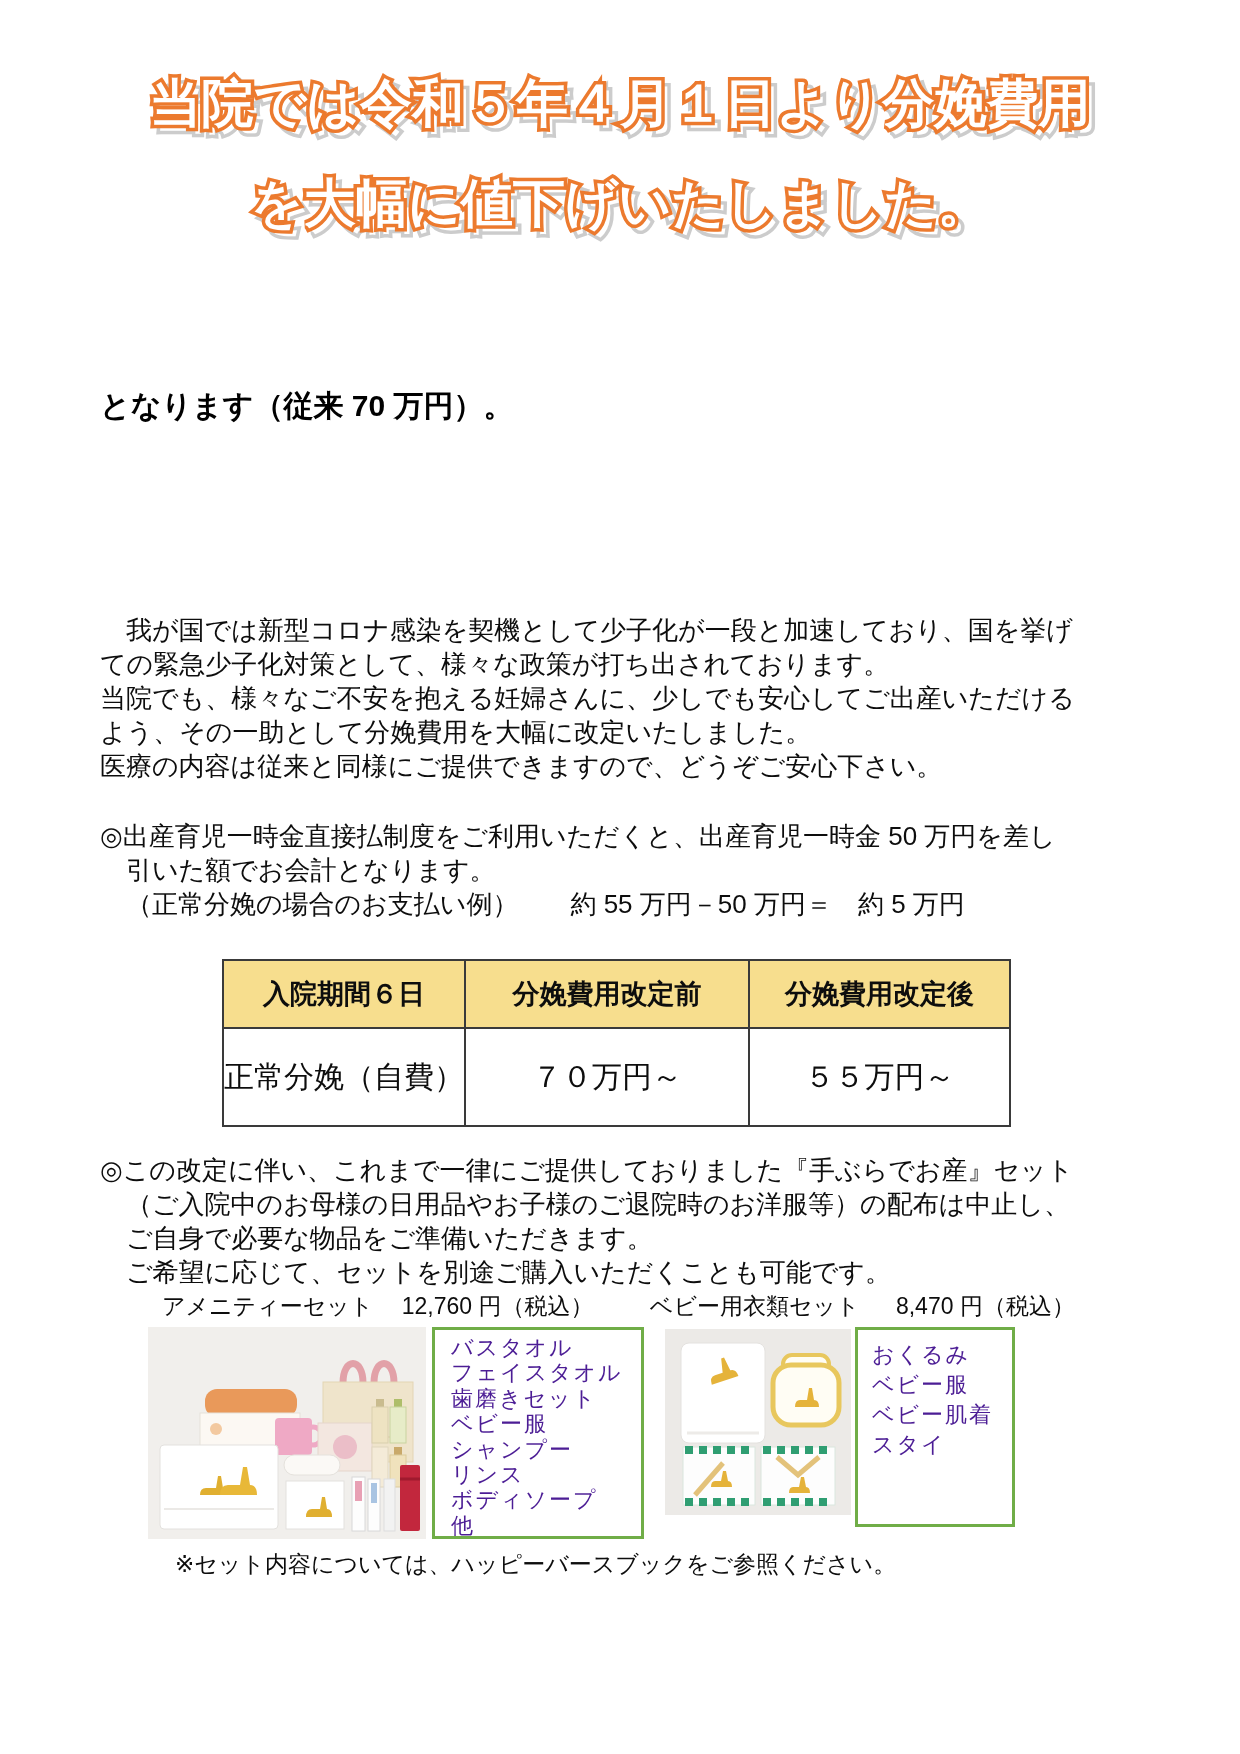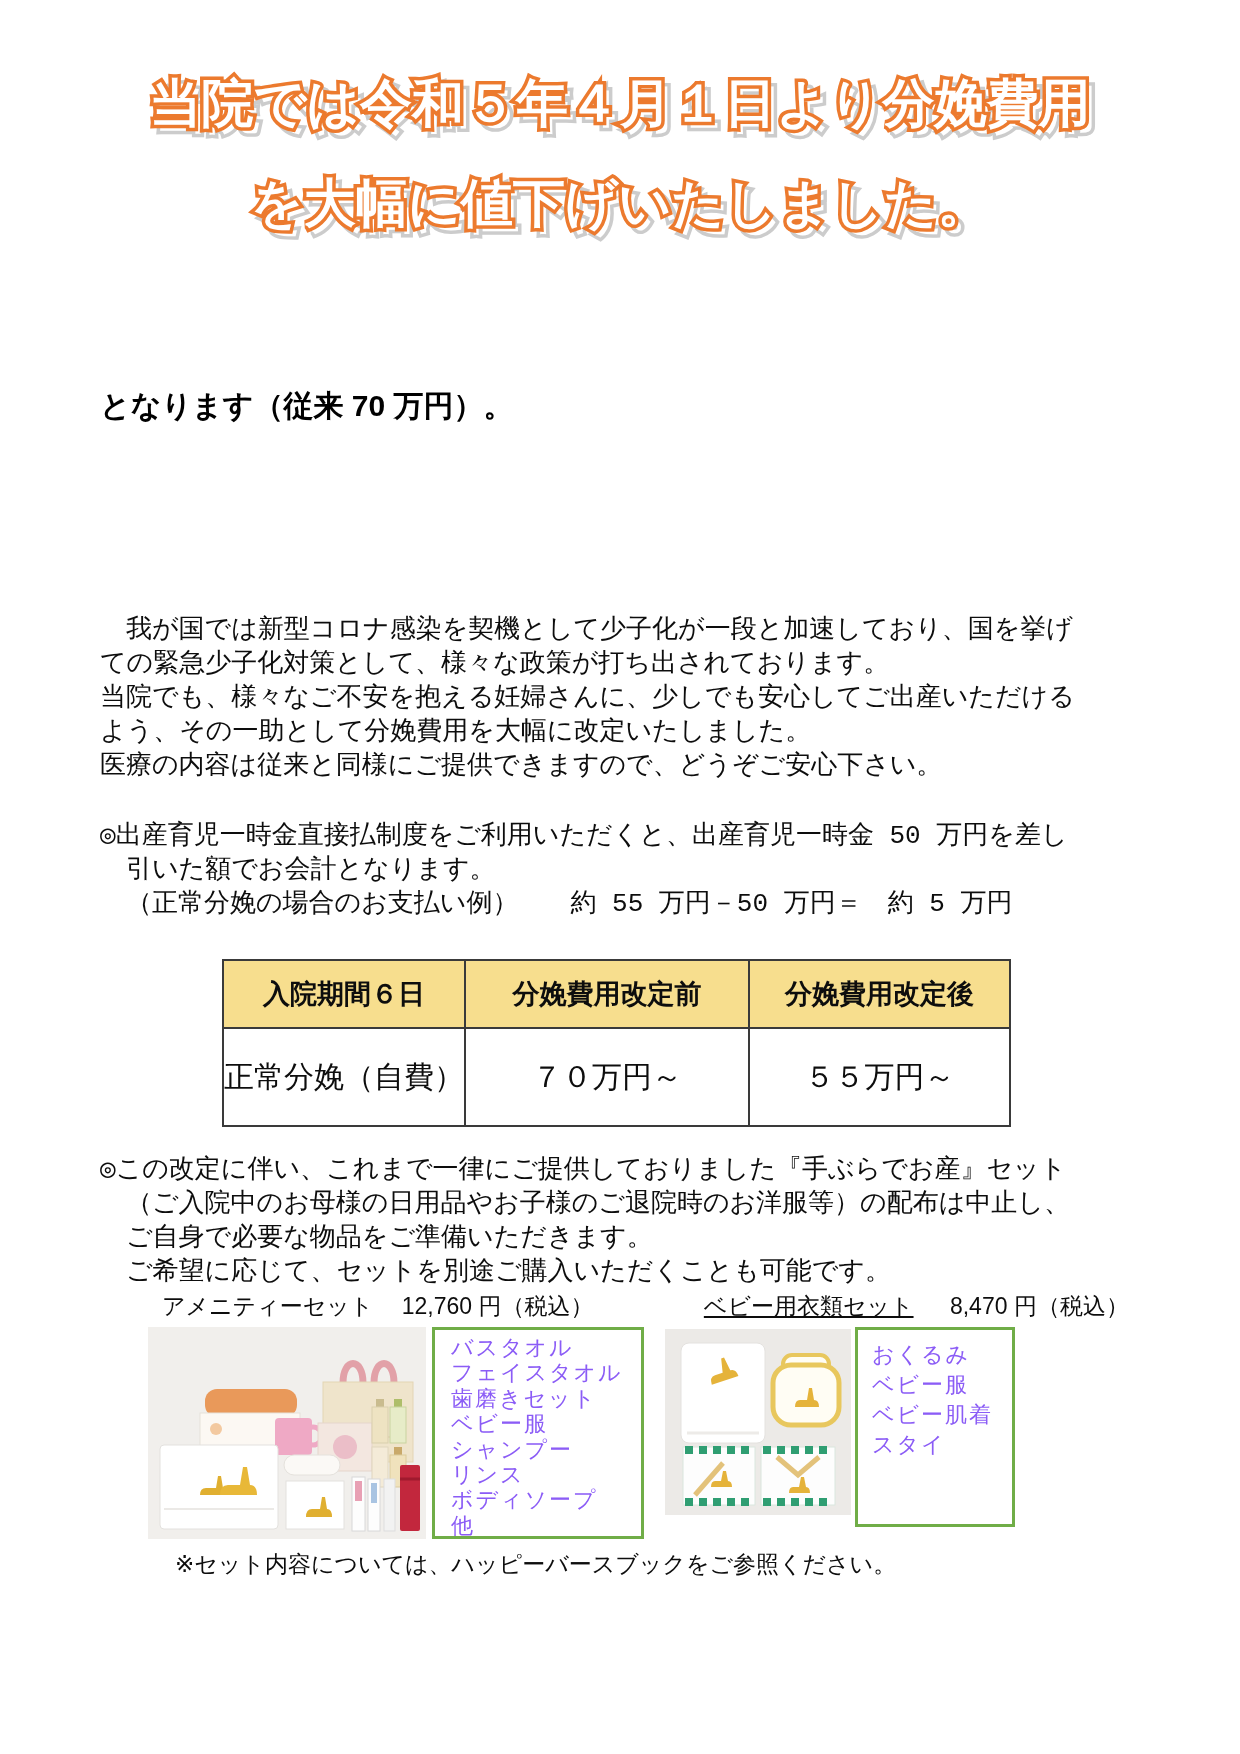--- a/index.html
+++ b/index.html
@@ -9,40 +9,40 @@
     margin:0 auto;
     background:#ffffff;
     box-sizing:border-box;
     padding:55px 100px 0 100px;
     font-family:"Liberation Sans","DejaVu Sans",sans-serif;
     color:#0d0d0d;
     overflow:hidden;
   }
   .title-svg{display:block;margin:0 auto;}
   .subtitle{margin-top:14px;font-size:30px;font-weight:bold;line-height:58px;color:#000;white-space:pre-wrap;}
-  .body-text{font-size:26px;line-height:34px;font-family:Liberation Mono, monospace;}
+  .body-text{font-size:26px;line-height:34px;}
   .body-text .line{white-space:pre-wrap;}
   .intro{margin-top:62px;}
   .b1{margin-top:36px;}
   .price-table{border-collapse:collapse;margin:38px 0 0 122px;table-layout:fixed;}
   .price-table th,.price-table td{border:2px solid #3a3a3a;text-align:center;padding:0;}
   .price-table th{background:#F7DE8E;font-size:27px;font-weight:bold;height:66px;}
   .price-table td{font-size:30px;height:96px;background:#fff;}
   .col1{width:240px;} .col2{width:282px;} .col3{width:259px;margin-left:7px;}
   .b2{margin-top:26px;}
   .labels-row{margin-top:2px;font-size:23px;height:32px;white-space:nowrap;}
   .labels-row .lbl1{margin-left:62px;}
   .labels-row .prc1{margin-left:22px;}
-  .labels-row .lbl2{margin-left:104px;text-decoration:underline;}
+  .labels-row .lbl2{margin-left:50px;}
   .labels-row .prc2{margin-left:30px;}
   .products{display:flex;align-items:flex-start;margin:4px 0 0 48px;}
   .photo{display:block;background:#F1EFEC;}
   .photo-baby{margin-left:21px;margin-top:2px;}
   .list-box{box-sizing:border-box;background:#fff;border:3px solid #70AD47;
-    font-family:"Liberation Serif","DejaVu Serif",serif;color:#8b5cf6;}
+    font-family:"Liberation Serif","DejaVu Serif",serif;color:#4c1d95;}
   .list-box .item{white-space:pre;}
   .list-amenity{width:212px;height:212px;margin-left:6px;padding:5px 0 0 16px;
     font-size:22px;line-height:25.4px;letter-spacing:2px;}
   .list-baby{width:160px;height:200px;margin-left:4px;padding:10px 0 0 14px;
     font-size:22px;line-height:30px;letter-spacing:2px;}
   .caption{margin:10px 0 0 75px;font-size:23px;}
 </style>
 </head>
 <body>
 

